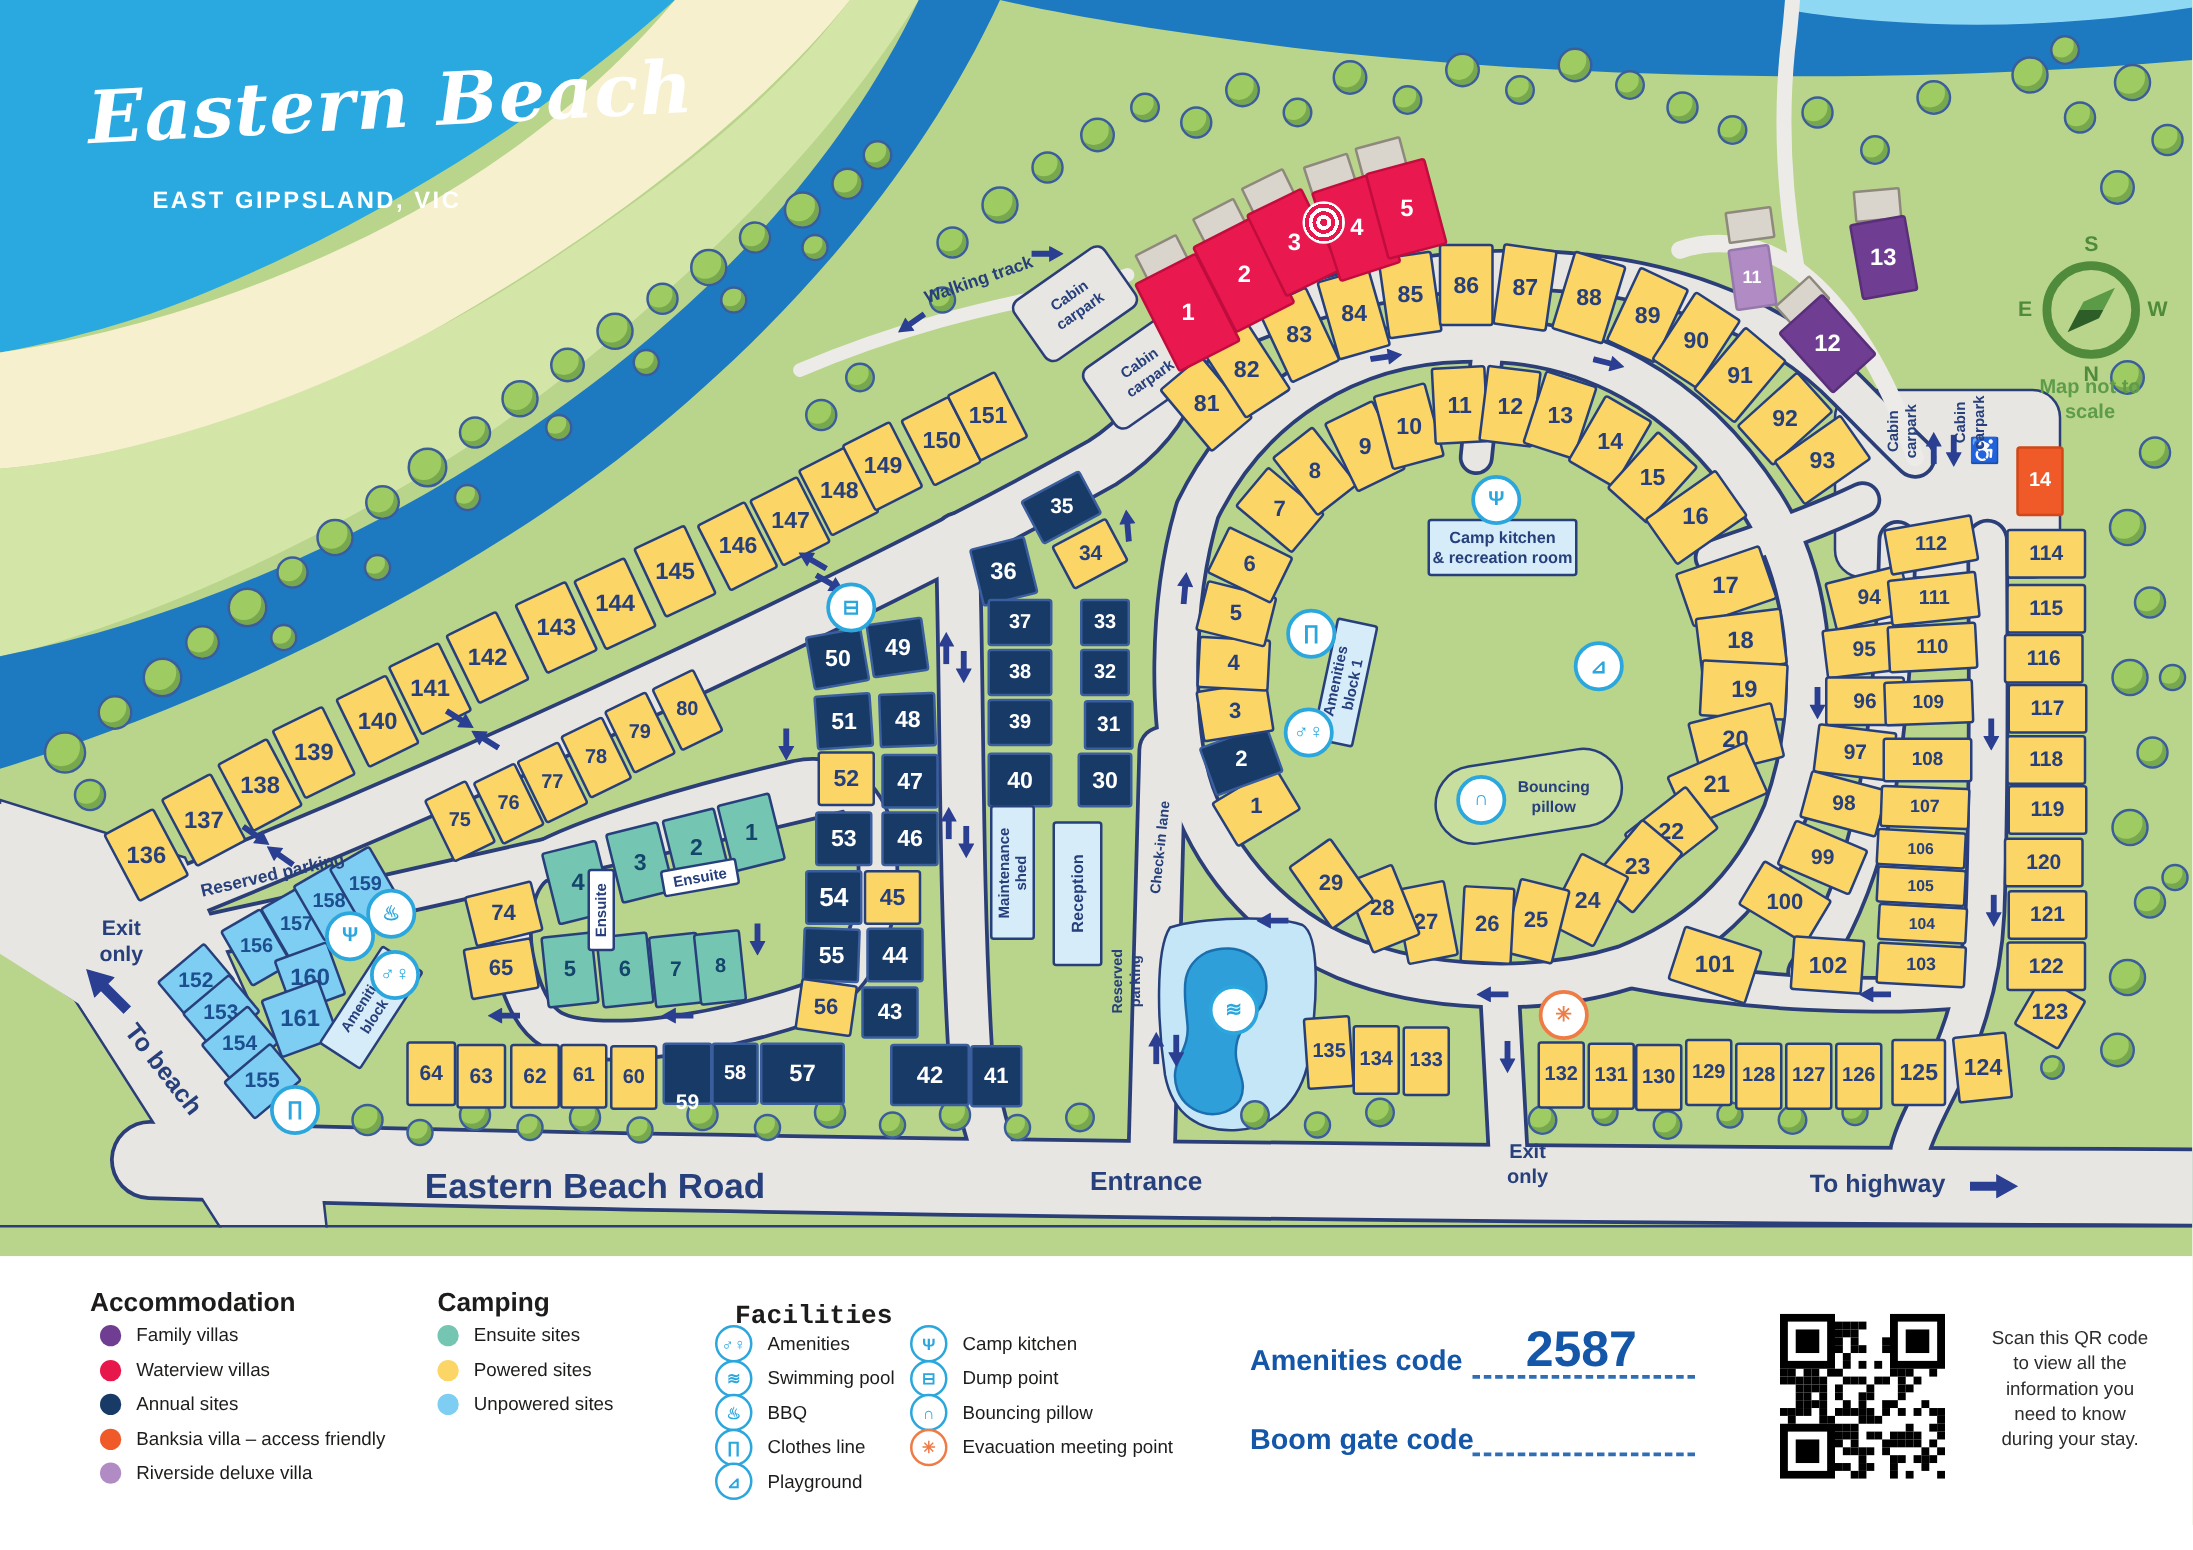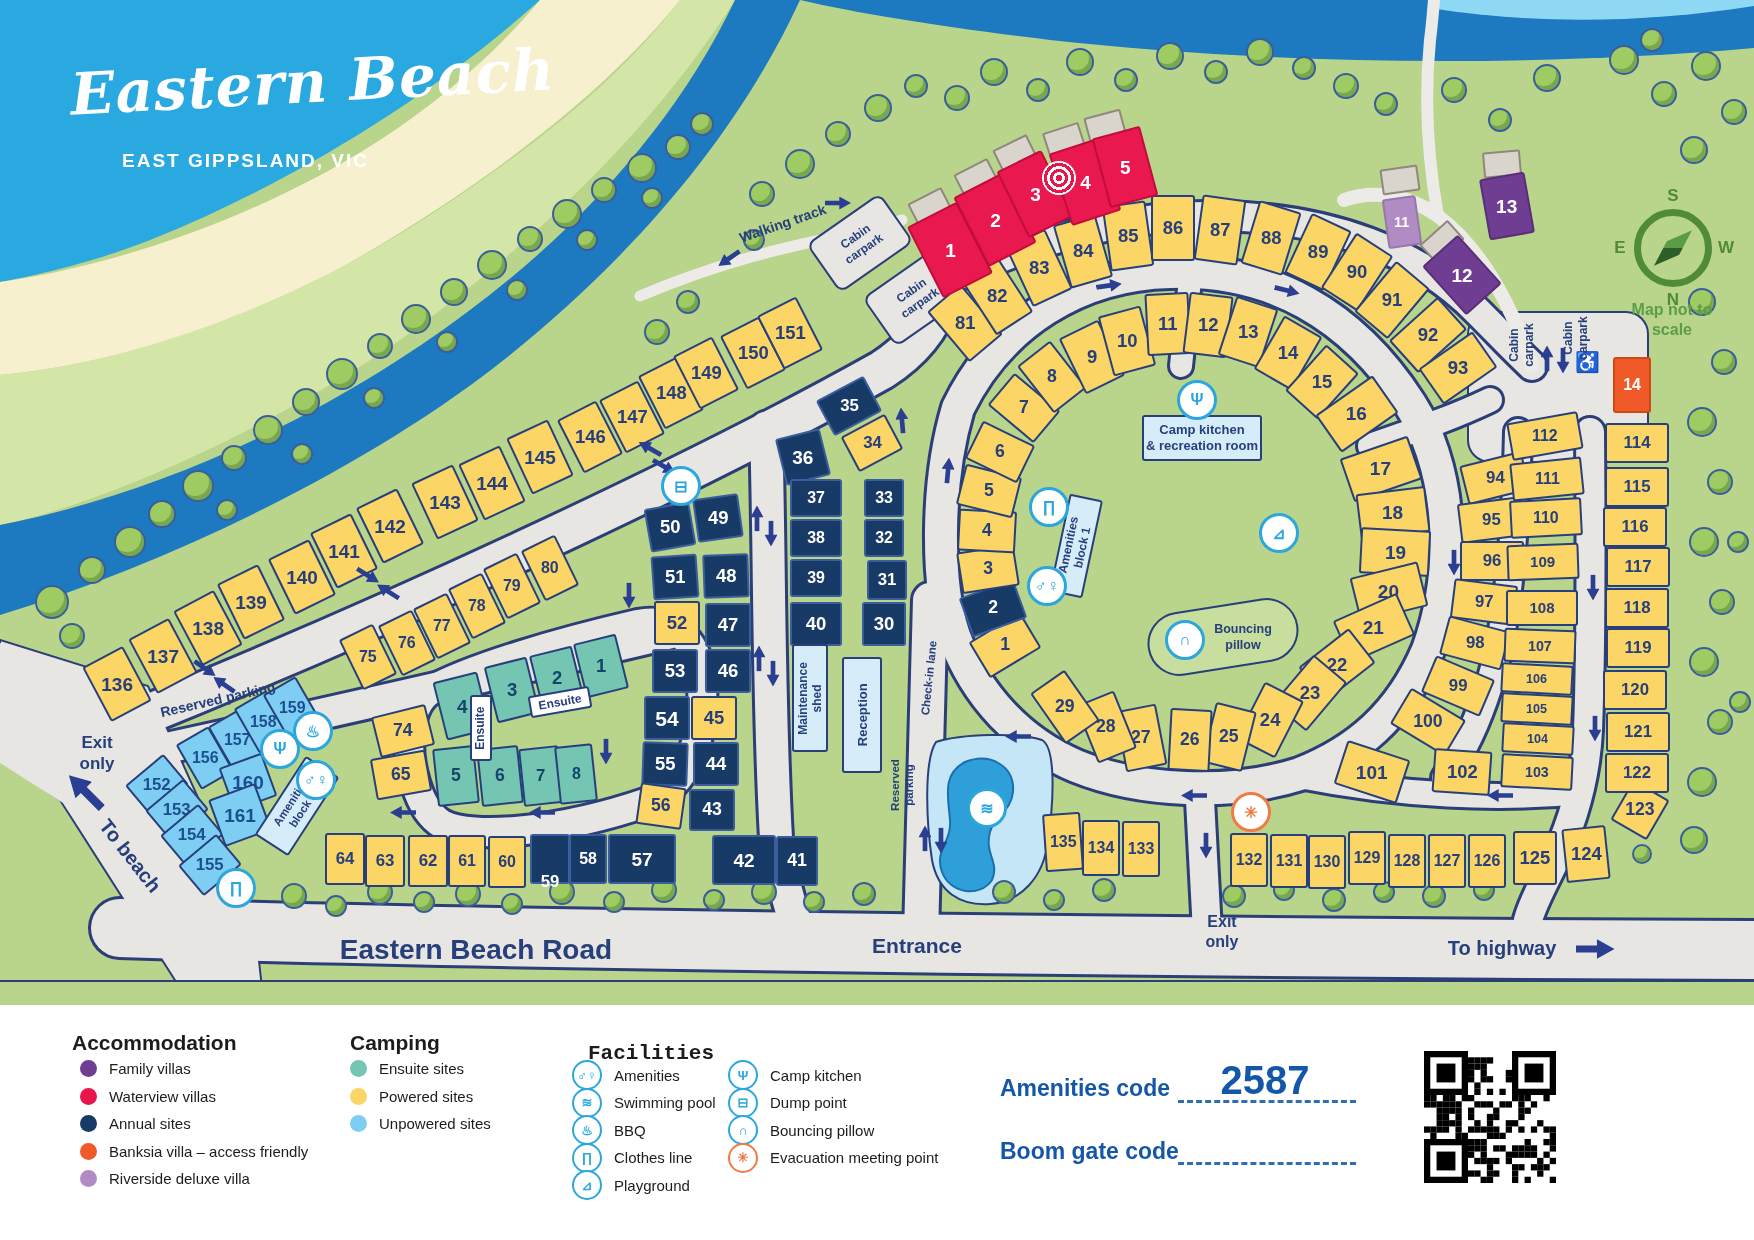--- a/index.html
+++ b/index.html
@@ -1055,14 +1055,21 @@
           <rect x="0" y="0" width="44" height="44" fill="#000"></rect>
           <rect x="6.285714285714286" y="6.285714285714286" width="31.428571428571427" height="31.428571428571427" fill="#fff"></rect>
           <rect x="12.571428571428571" y="12.571428571428571" width="18.857142857142858" height="18.857142857142858" fill="#000"></rect>
           <rect x="88" y="0" width="44" height="44" fill="#000"></rect>
           <rect x="94.28571428571428" y="6.285714285714286" width="31.428571428571427" height="31.428571428571427" fill="#fff"></rect>
           <rect x="100.57142857142857" y="12.571428571428571" width="18.857142857142858" height="18.857142857142858" fill="#000"></rect>
           <rect x="0" y="88" width="44" height="44" fill="#000"></rect>
           <rect x="6.285714285714286" y="94.28571428571428" width="31.428571428571427" height="31.428571428571427" fill="#fff"></rect>
           <rect x="12.571428571428571" y="100.57142857142857" width="18.857142857142858" height="18.857142857142858" fill="#000"></rect>
         </svg></div>
+    <div class="qrtext" id="qrtext" style="left:1566px;top:56px;width:180px;">
+        <div>Scan this QR code</div>
+        <div>to view all the</div>
+        <div>information you</div>
+        <div>need to know</div>
+        <div>during your stay.</div>
+      </div>
   </div>
 </div>
 
 </body></html>

